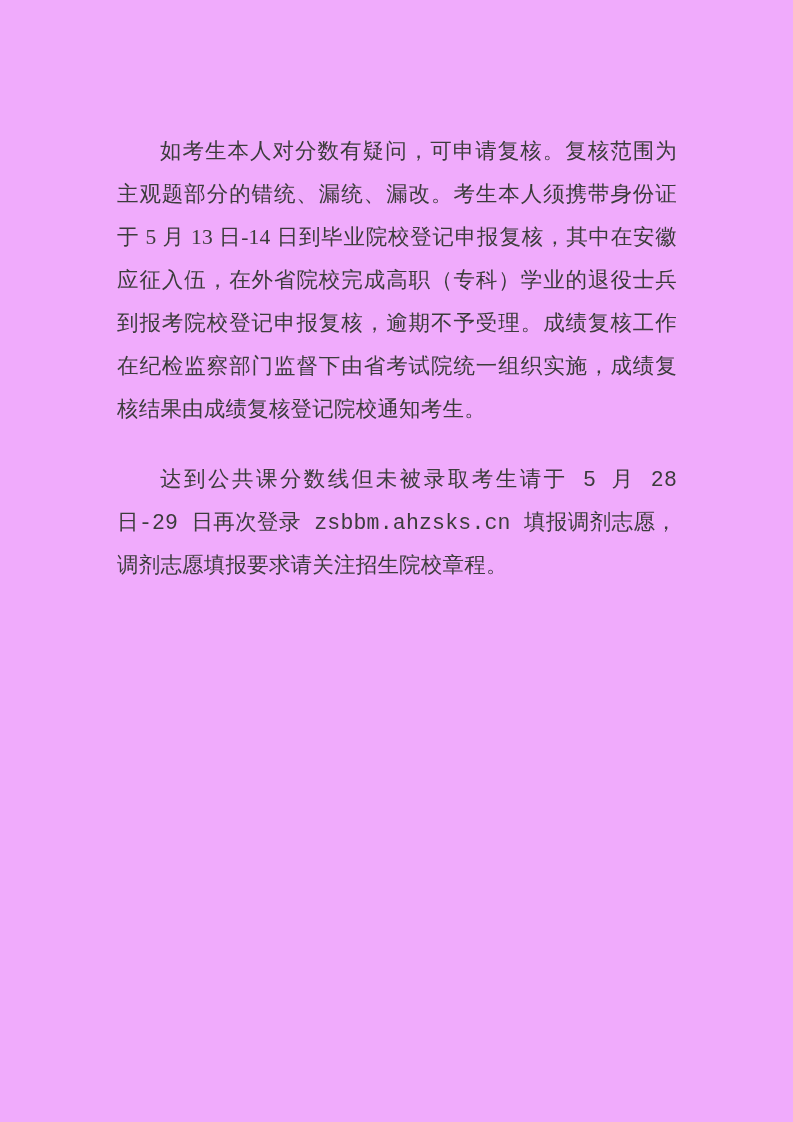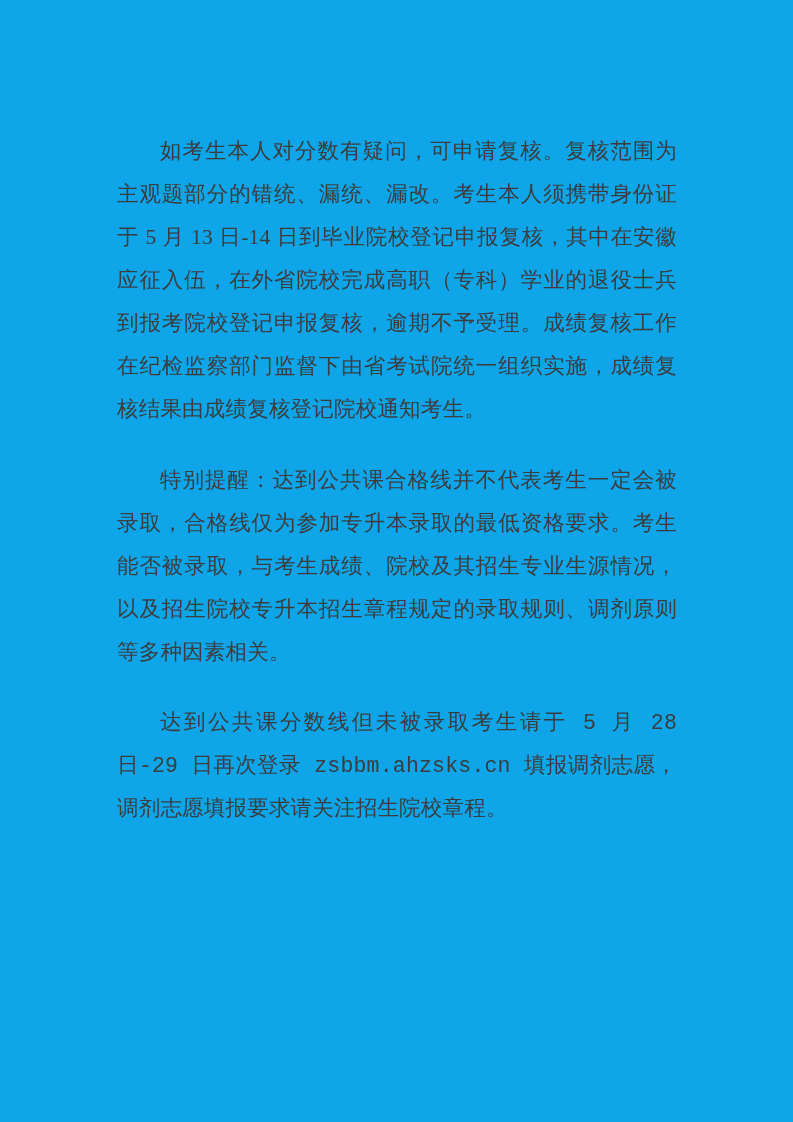--- a/index.html
+++ b/index.html
@@ -13,21 +13,21 @@
     position: relative;
     font-family: "Liberation Serif", serif;
     color: #3b3b3b;
   }
   .page {
     position: absolute;
     left: 0;
     top: 0;
     width: 793px;
     height: 1122px;
-    background: #0ea5e9;
+    background: #f0abfc;
     box-sizing: border-box;
   }
   .content {
     position: absolute;
     left: 117px;
     top: 130px;
     width: 560px;
   }
   .para {
     font-size: 21.5px;
@@ -47,16 +47,15 @@
   .para-3 {
     margin-bottom: 0;
   }
 </style>
 </head>
 <body>
 
 <div class="page">
   <div class="content">
     <p class="para para-1">如考生本人对分数有疑问，可申请复核。复核范围为主观题部分的错统、漏统、漏改。考生本人须携带身份证于 5 月 13 日-14 日到毕业院校登记申报复核，其中在安徽应征入伍，在外省院校完成高职（专科）学业的退役士兵到报考院校登记申报复核，逾期不予受理。成绩复核工作在纪检监察部门监督下由省考试院统一组织实施，成绩复核结果由成绩复核登记院校通知考生。</p>
-    <p class="para para-2">特别提醒：达到公共课合格线并不代表考生一定会被录取，合格线仅为参加专升本录取的最低资格要求。考生能否被录取，与考生成绩、院校及其招生专业生源情况，以及招生院校专升本招生章程规定的录取规则、调剂原则等多种因素相关。</p>
     <p class="para para-3">达到公共课分数线但未被录取考生请于 5 月 28 日-29 日再次登录 zsbbm.ahzsks.cn 填报调剂志愿，调剂志愿填报要求请关注招生院校章程。</p>
   </div>
 </div>
 
 </body></html>

